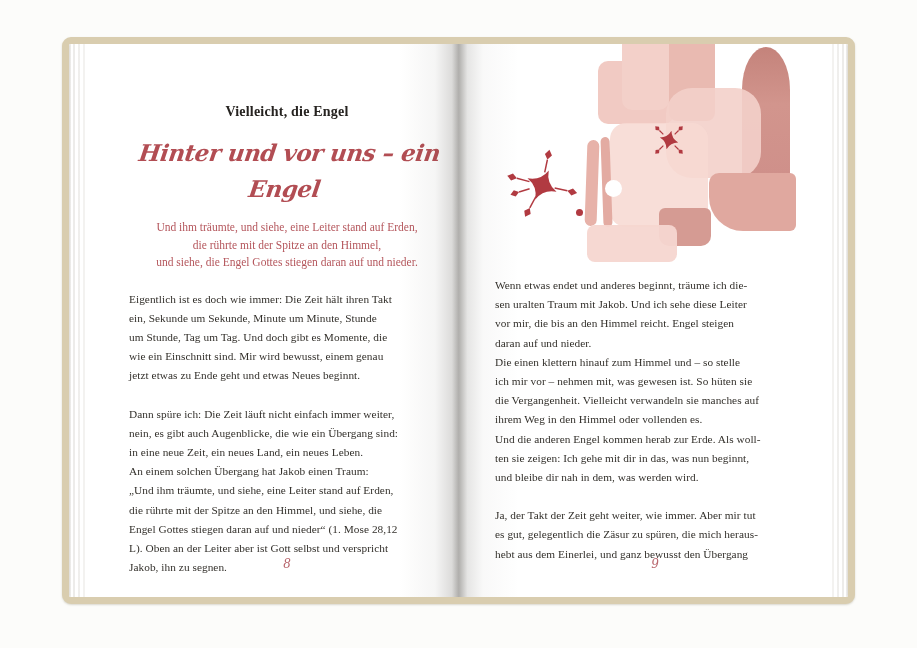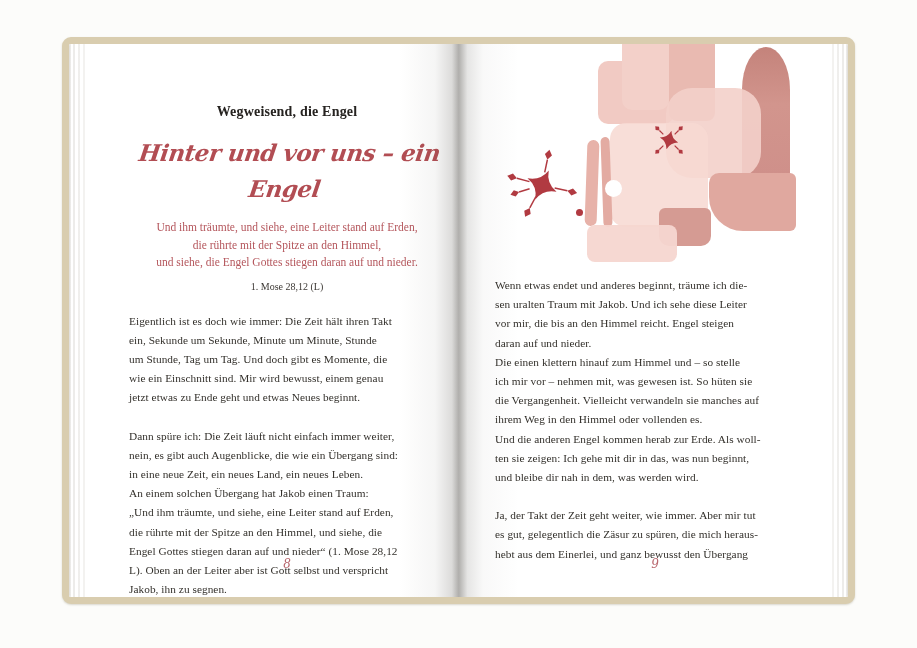--- a/index.html
+++ b/index.html
@@ -134,26 +134,25 @@
 </style>
 </head>
 <body>
 
 <div class="book">
   <div class="book-inner">
 
     <div class="page left">
       <div class="edge-lines left-edge"></div>
       <div class="text-col">
-        <div class="chapter-title">Wegweisend, die Engel</div>
+        <div class="chapter-title">Vielleicht, die Engel</div>
         <div class="script-title">Hinter und vor uns – ein Engel</div>
         <div class="verse">Und ihm träumte, und siehe, eine Leiter stand auf Erden,
 die rührte mit der Spitze an den Himmel,
 und siehe, die Engel Gottes stiegen daran auf und nieder.</div>
-        <div class="verse-ref">1. Mose 28,12 (L)</div>
         <div class="body-text">
           <p>Eigentlich ist es doch wie immer: Die Zeit hält ihren Takt
 ein, Sekunde um Sekunde, Minute um Minute, Stunde
 um Stunde, Tag um Tag. Und doch gibt es Momente, die
 wie ein Einschnitt sind. Mir wird bewusst, einem genau
 jetzt etwas zu Ende geht und etwas Neues beginnt.</p>
           <p>Dann spüre ich: Die Zeit läuft nicht einfach immer weiter,
 nein, es gibt auch Augenblicke, die wie ein Übergang sind:
 in eine neue Zeit, ein neues Land, ein neues Leben.
 An einem solchen Übergang hat Jakob einen Traum:

